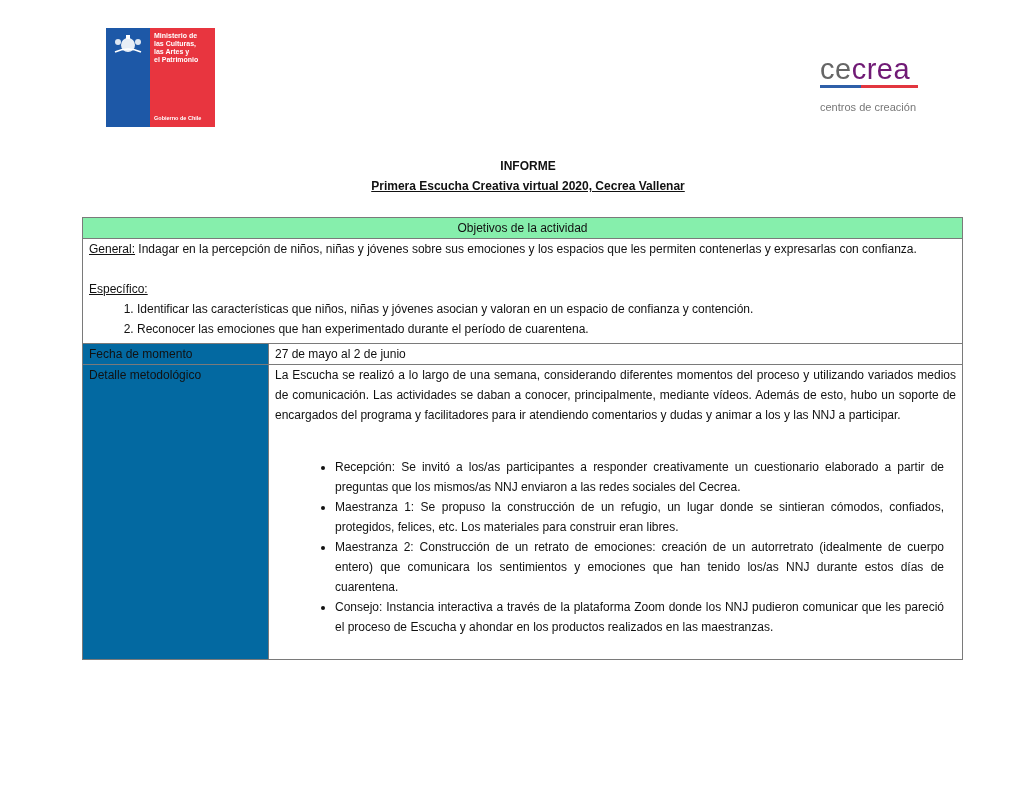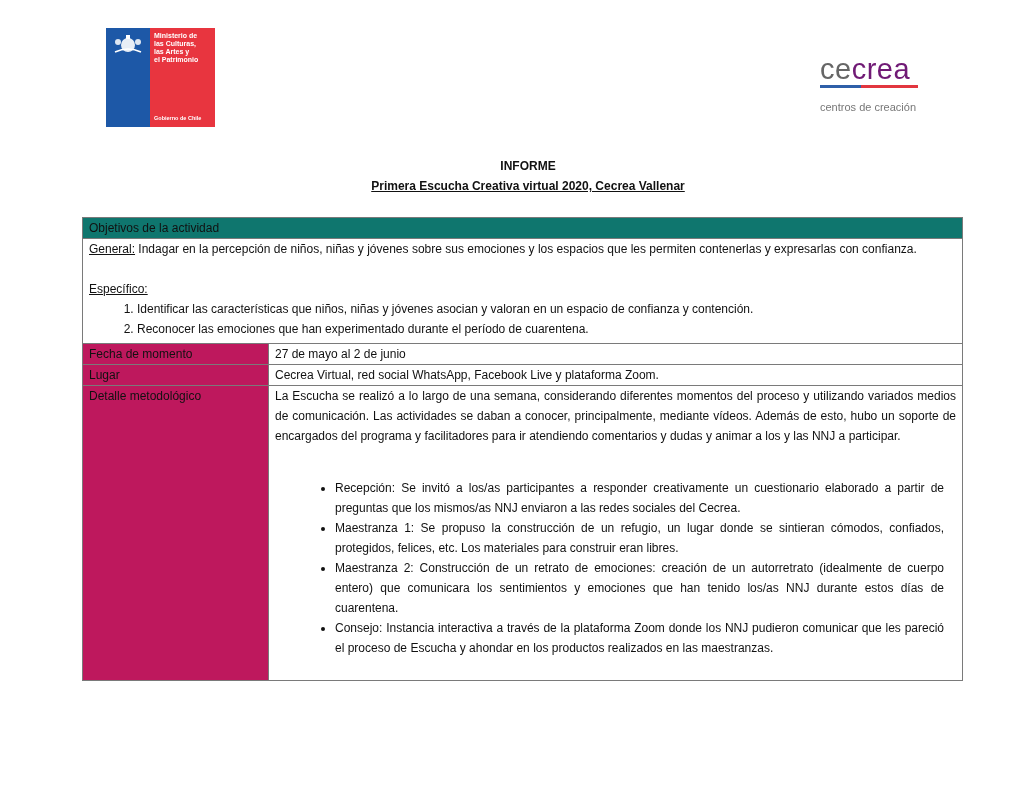--- a/index.html
+++ b/index.html
@@ -35,22 +35,22 @@
     .title {
       position: absolute; left: 16px; width: 1024px; text-align: center; font-weight: bold; font-size: 12px;
     }
     .t1 { top: 159px; }
     .t2 { top: 179px; text-decoration: underline; }
     table {
       position: absolute; left: 82px; top: 217px; width: 881px; border-collapse: collapse;
       font-size: 12px; line-height: 20px;
     }
     td, th { border: 1px solid #7a7a7a; padding: 0 6px; vertical-align: top; }
-    th { background: #0f766e; font-weight: normal; text-align: left; height: 19px; }
-    .label-cell { background: #be185d; width: 173px; }
+    th { background: #86efac; font-weight: normal; text-align: center; height: 19px; }
+    .label-cell { background: #0369a1; width: 173px; }
     .just { text-align: justify; }
     u { }
     ol { margin: 0; padding-left: 48px; }
     ul { margin: 12px; padding-left: 48px; list-style: disc; }
     .gap { height: 20px; }
   </style>
 </head>
 <body>
 
 <div class="logo-gob">
@@ -99,24 +99,20 @@
         <li>Reconocer las emociones que han experimentado durante el período de cuarentena.</li>
       </ol>
       <div style="height:4px"></div>
     </td>
   </tr>
   <tr>
     <td class="label-cell">Fecha de momento</td>
     <td>27 de mayo al 2 de junio</td>
   </tr>
   <tr>
-    <td class="label-cell">Lugar</td>
-    <td>Cecrea  Virtual, red social WhatsApp, Facebook Live y plataforma Zoom.</td>
-  </tr>
-  <tr>
     <td class="label-cell">Detalle metodológico</td>
     <td class="just">
       <div>La Escucha se realizó a lo largo de una semana, considerando diferentes momentos del proceso y utilizando variados medios de comunicación. Las actividades se daban a conocer, principalmente, mediante vídeos. Además de esto, hubo un soporte de encargados del programa y facilitadores para ir atendiendo comentarios y dudas y animar a los y las NNJ a participar.</div>
       <div class="gap"></div>
       <ul>
         <li>Recepción: Se invitó a los/as participantes a responder creativamente un cuestionario elaborado a partir de preguntas que los mismos/as NNJ enviaron a las redes sociales del Cecrea.</li>
         <li>Maestranza 1: Se propuso la construcción de un refugio, un lugar donde se sintieran cómodos, confiados, protegidos, felices, etc. Los materiales para construir eran libres.</li>
         <li>Maestranza 2: Construcción de un retrato de emociones: creación de un autorretrato (idealmente de cuerpo entero) que comunicara los sentimientos y emociones que han tenido los/as NNJ durante estos días de cuarentena.</li>
         <li>Consejo: Instancia interactiva a través de la plataforma Zoom donde los NNJ pudieron comunicar que les pareció el proceso de Escucha y ahondar en los productos realizados en las maestranzas.</li>
       </ul>

